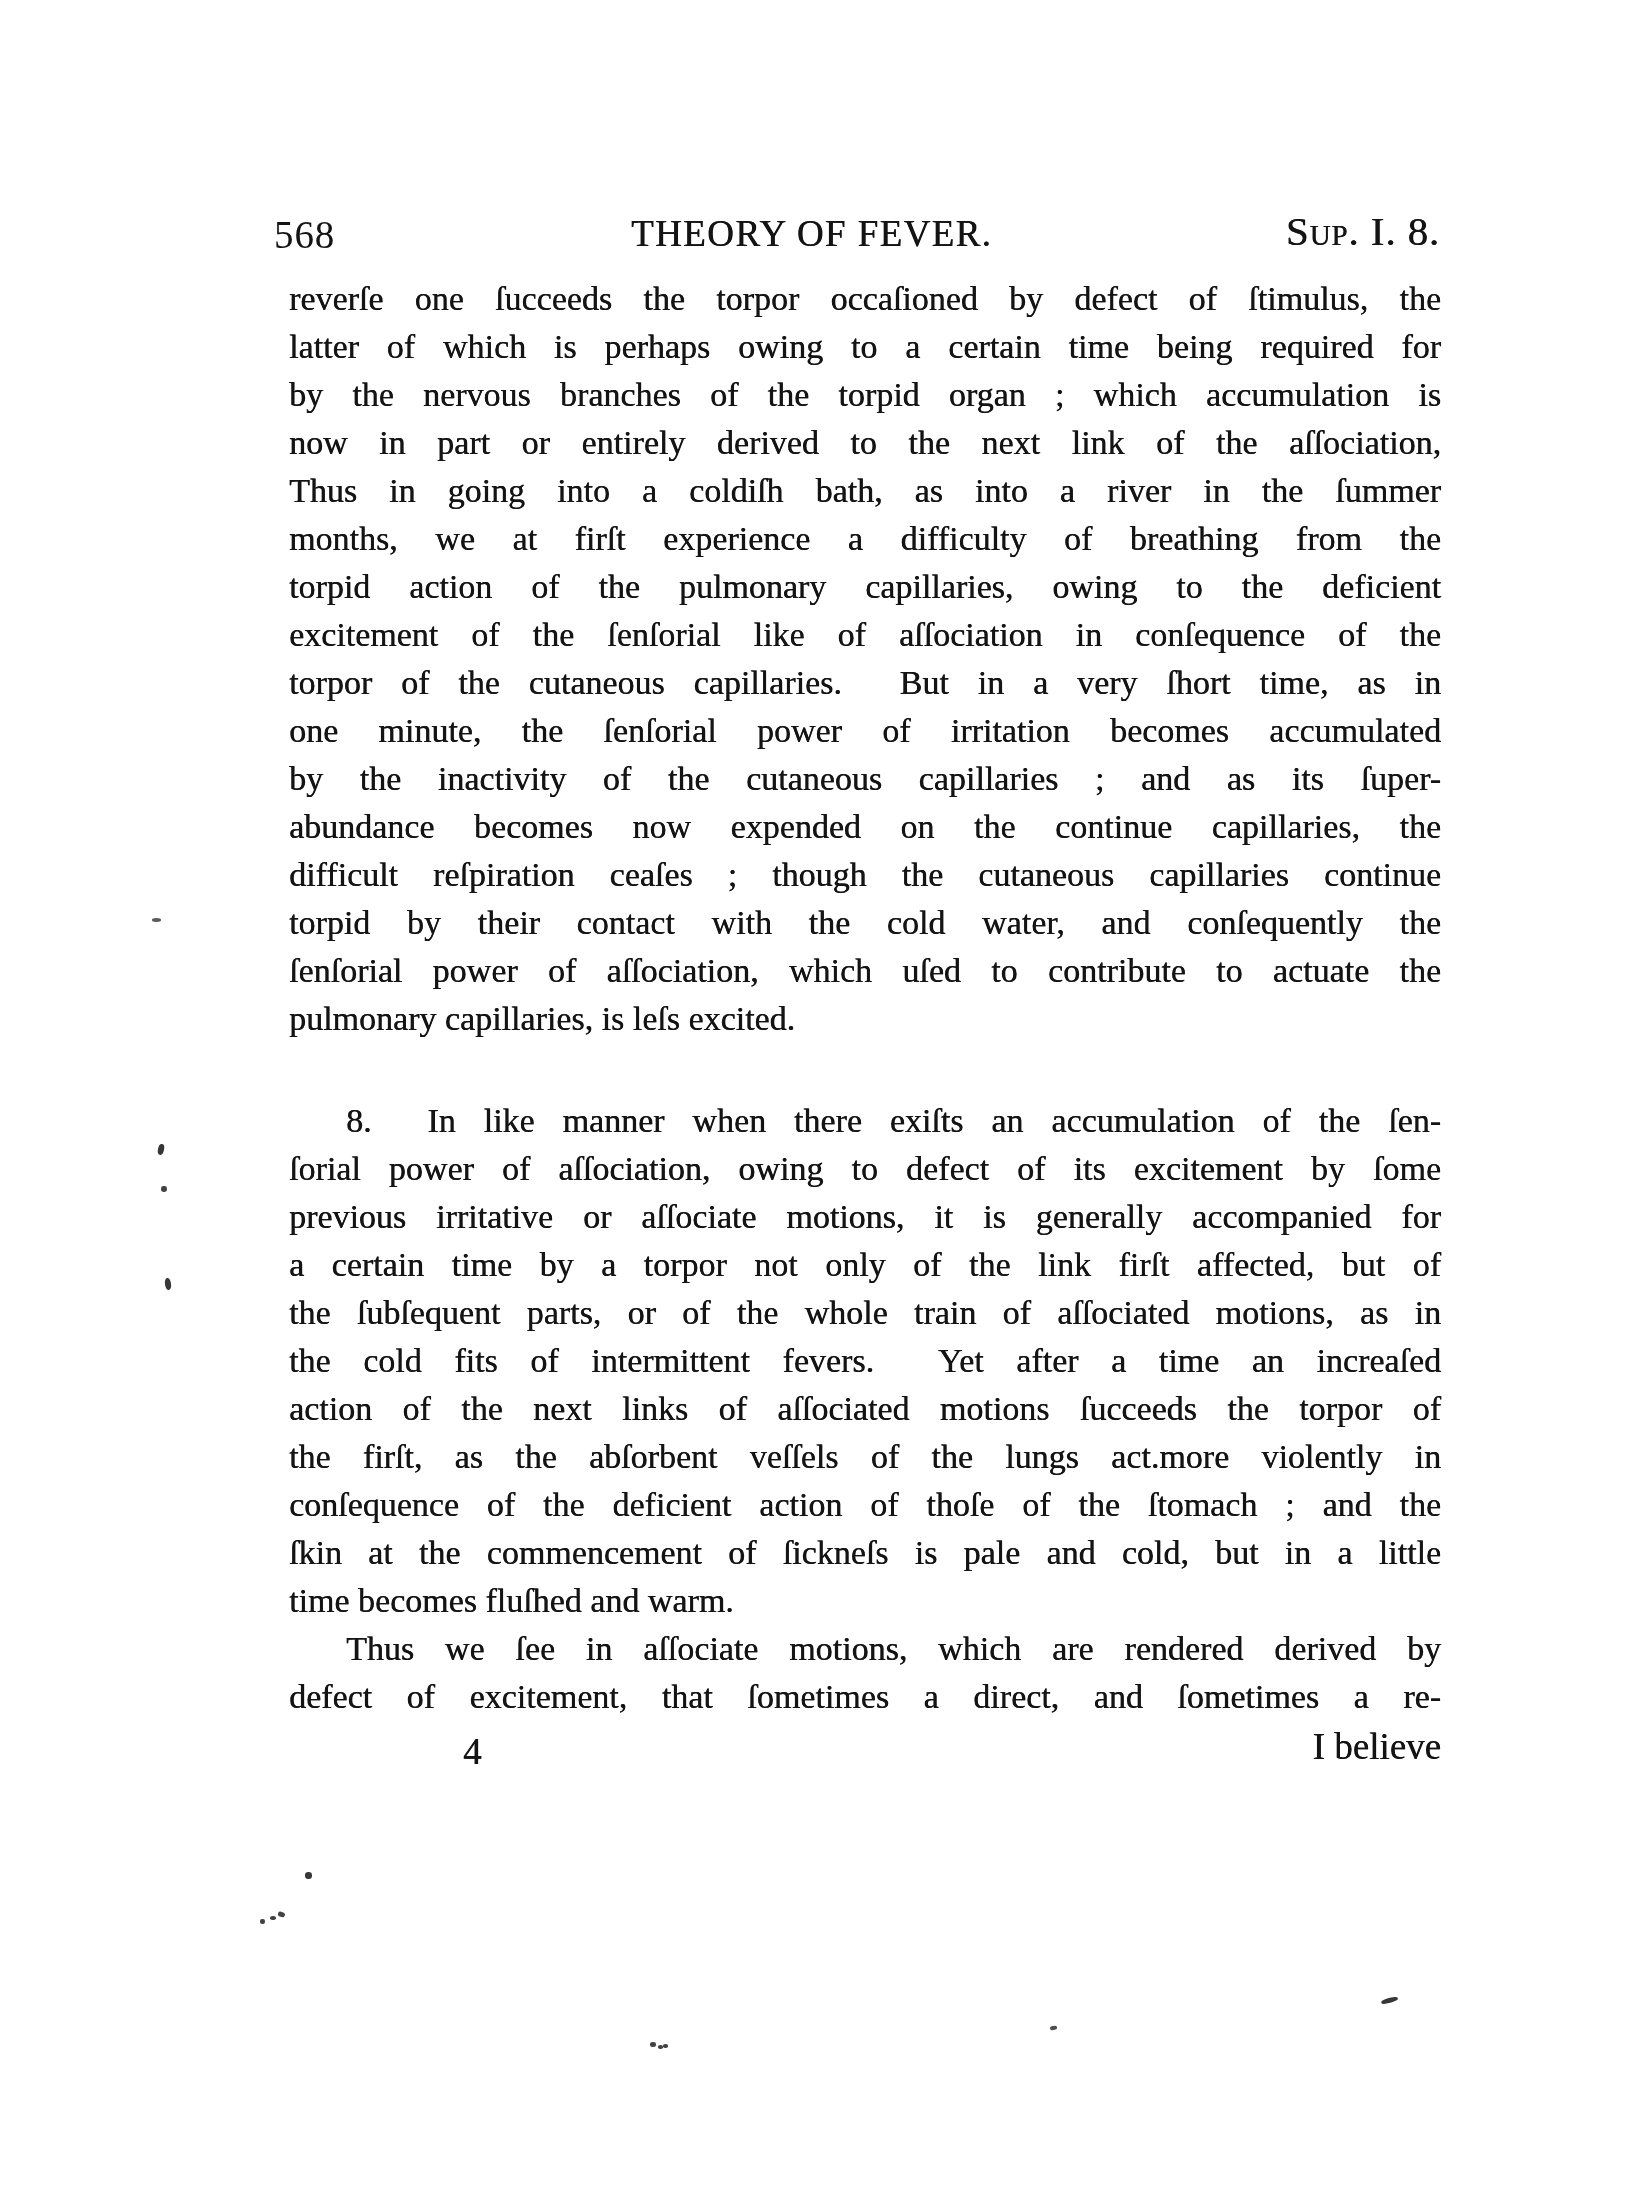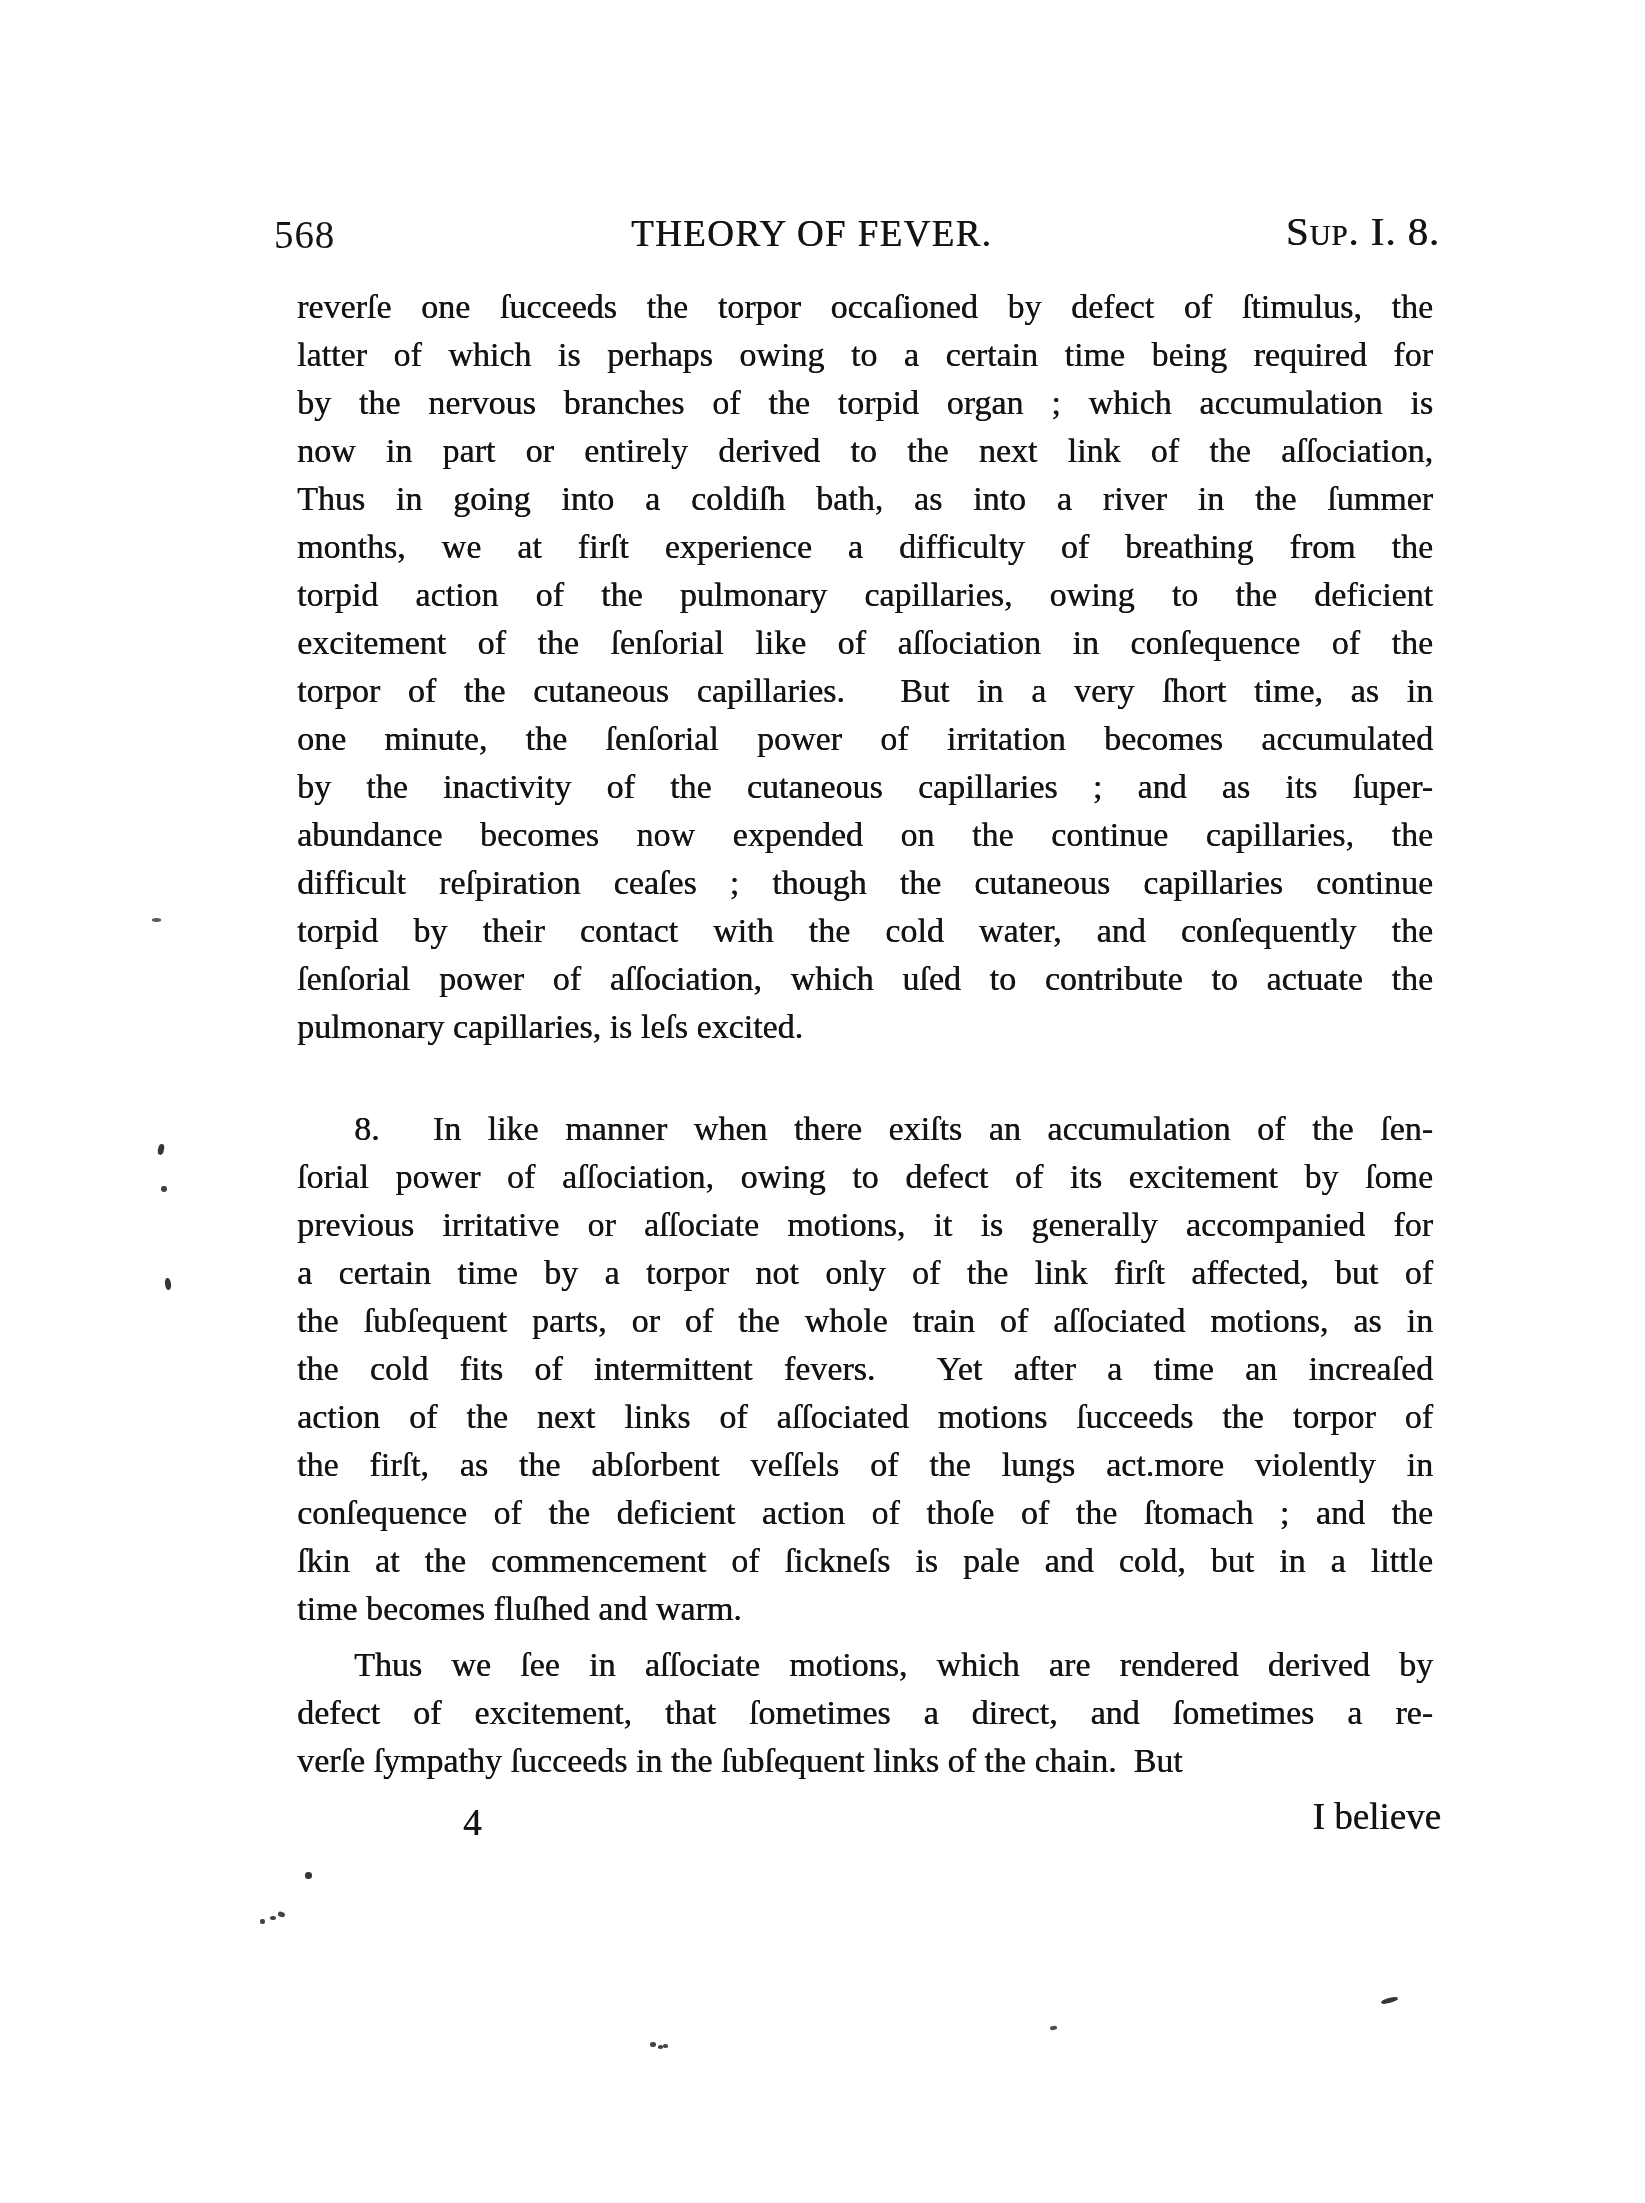--- a/index.html
+++ b/index.html
@@ -36,21 +36,21 @@
     letter-spacing:0.9px;
     white-space:nowrap;
     text-shadow:0.5px 0 0 currentColor;
     text-align:center;
   }
 
   
   .text-block {
     position:absolute; left:289px; top:275px; width:1152px;
   }
-  .paragraph { margin:8px; }
+  .paragraph { margin:0; }
   .paragraph.gap { margin-top:54px; }
   .line {
     height:48px; line-height:48px;
     font-size:34px;
     text-align:justify;
     text-align-last:justify;
     white-space:normal;
     text-shadow:0.4px 0 0 currentColor;
   }
   .line.last { text-align-last:left; }
@@ -111,21 +111,20 @@
         <div class="line">the cold fits of intermittent fevers.&nbsp; Yet after a time an increaſed</div>
         <div class="line">action of the next links of aſſociated motions ſucceeds the torpor of</div>
         <div class="line">the firſt, as the abſorbent veſſels of the lungs act.more violently in</div>
         <div class="line">conſequence of the deficient action of thoſe of the ſtomach ; and the</div>
         <div class="line">ſkin at the commencement of ſickneſs is pale and cold, but in a little</div>
         <div class="line last">time becomes fluſhed and warm.</div>
       </div>
       <div class="paragraph">
         <div class="line indent">Thus we ſee in aſſociate motions, which are rendered derived by</div>
         <div class="line">defect of excitement, that ſometimes a direct, and ſometimes a re-</div>
-        <div class="line last">verſe ſympathy ſucceeds in the ſubſequent links of the chain.&nbsp; But</div>
       </div>
       <div class="footer-line">
         <span class="signature-mark">4</span>
         <span class="catchword">I believe</span>
       </div>
     </div>
 
 <span class="speck" style="left: 158px; top: 1144px; width: 6.4px; height: 11px; opacity: 0.85; transform: rotate(12deg);"></span>
     <span class="speck" style="left: 161px; top: 1186px; width: 5.5px; height: 5.5px; opacity: 0.8; transform: rotate(0deg);"></span>
     <span class="speck" style="left: 165px; top: 1278px; width: 6.4px; height: 12px; opacity: 0.85; transform: rotate(-8deg);"></span>

